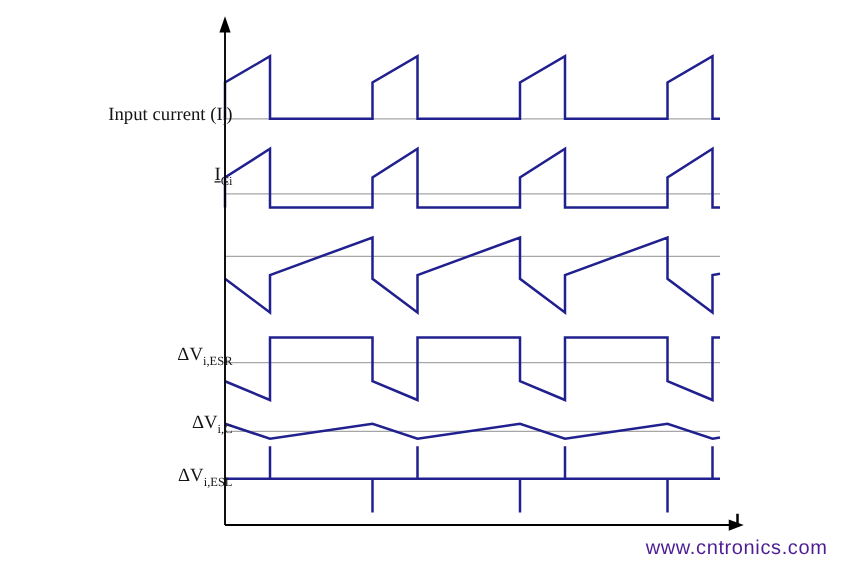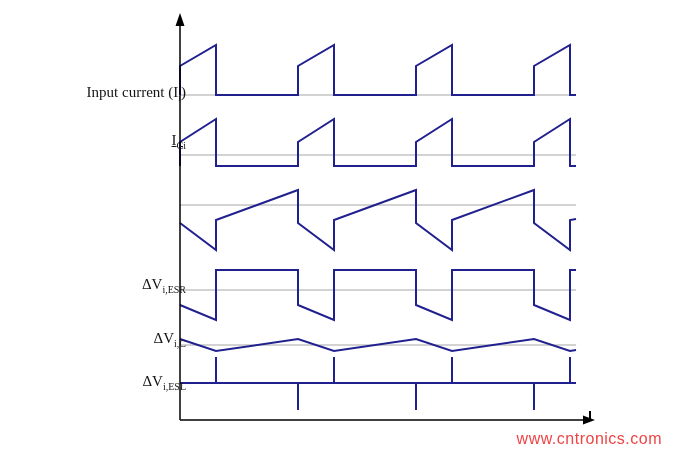--- a/index.html
+++ b/index.html
@@ -60,14 +60,14 @@
       <polygon points="595,420 583,415.5 583,424.5" fill="#000000"></polygon>
       <line x1="590" y1="411" x2="590" y2="421" stroke="#000000" stroke-width="2"></line>
     </svg>
   <div id="labels">
       <div class="wave-label" style="top: 81px;"><span>Input current (I</span><sub>i</sub><span>)</span></div>
       <div class="wave-label" style="top: 129px; text-decoration: underline;"><span>I</span><sub>Ci</sub></div>
       <div class="wave-label" style="top: 273px;"><span>ΔV</span><sub>i,ESR</sub></div>
       <div class="wave-label" style="top: 327px;"><span>ΔV</span><sub>i,C</sub></div>
       <div class="wave-label" style="top: 370px; margin-left: 40px;"><span>ΔV</span><sub>i,ESL</sub></div>
     </div>
-  <div class="watermark" style="color: #ef4444;">www.cntronics.com</div>
+  <div class="watermark" style="color: #4c1d95;">www.cntronics.com</div>
 </div>
 
 </body></html>

